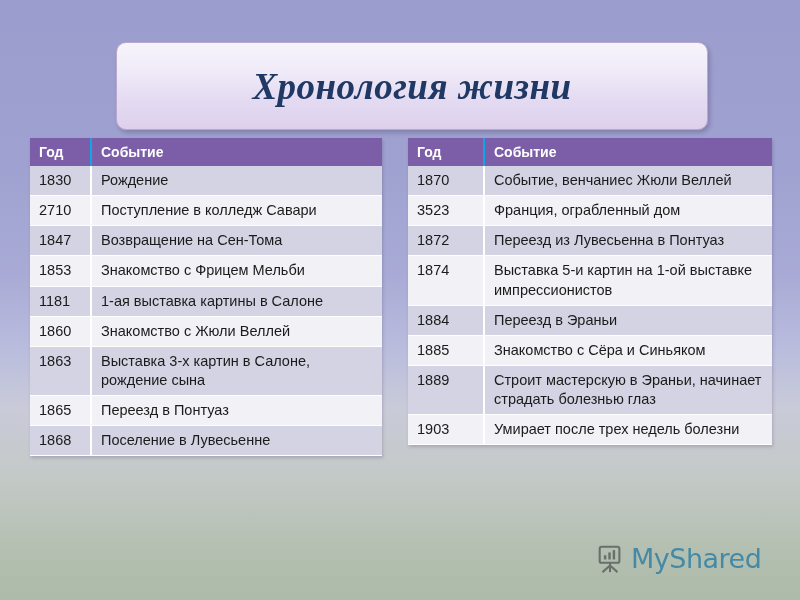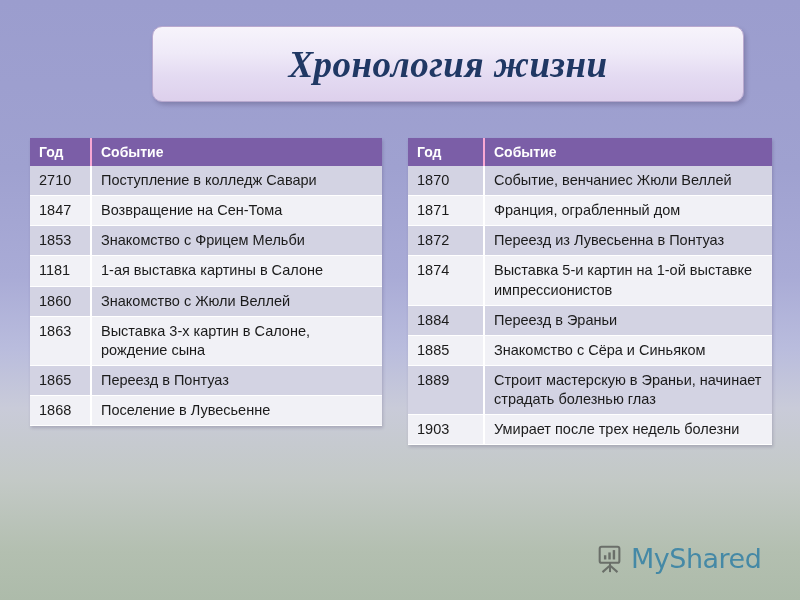--- a/index.html
+++ b/index.html
@@ -21,36 +21,35 @@
         #c9cbd9 68%,
         #c3c9c6 80%,
         #b3bfb0 92%,
         #adbbaa 100%);
   }
 
   
   .title-banner {
     position: absolute;
     left: 116px;
-    top: 26px;
+    top: 42px;
     width: 592px;
-    height: 76px;
+    height: 88px;
     box-sizing: border-box;
     border: 1px solid #b9a9cf;
     border-radius: 10px;
     background: linear-gradient(to bottom,
         #f7f4fb 0%,
         #efeaf8 35%,
         #e4dbf2 65%,
         #ddd0ec 100%);
     box-shadow: 2px 3px 4px rgba(60, 50, 90, 0.28);
     display: flex;
     align-items: center;
     justify-content: center;
-    margin-left: 36px;
   }
   .title-text {
     font-family: "Liberation Serif", "DejaVu Serif", serif;
     font-style: italic;
     font-weight: bold;
     font-size: 37px;
     color: #203864;
     letter-spacing: 0.5px;
     white-space: nowrap;
   }
@@ -67,21 +66,21 @@
   .tbl-left  { left: 30px;  top: 138px; width: 352px; }
   .tbl-right { left: 408px; top: 138px; width: 364px; }
 
   .tbl th {
     background: #7b5ea7;
     color: #ffffff;
     font-weight: bold;
     font-size: 14px;
     text-align: left;
     padding: 6px 8px 6px 9px;
-    border-right: 2px solid #f9a8d4;
+    border-right: 2px solid #0ea5e9;
     line-height: 1.15;
   }
   .tbl th:last-child { border-right: none; }
 
   .tbl td {
     padding: 5px 8px 5px 9px;
     border-right: 2px solid #ffffff;
     border-bottom: 1px solid #ffffff;
     line-height: 1.32;
     vertical-align: top;
@@ -125,20 +124,24 @@
     <col>
   </colgroup>
   <thead>
     <tr>
       <th>Год</th>
       <th>Событие</th>
     </tr>
   </thead>
   <tbody>
     <tr>
+      <td>1830</td>
+      <td>Рождение</td>
+    </tr>
+    <tr>
       <td>2710</td>
       <td>Поступление в колледж Савари</td>
     </tr>
     <tr>
       <td>1847</td>
       <td>Возвращение на Сен-Тома</td>
     </tr>
     <tr>
       <td>1853</td>
       <td>Знакомство с Фрицем Мельби</td>
@@ -176,21 +179,21 @@
       <th>Год</th>
       <th>Событие</th>
     </tr>
   </thead>
   <tbody>
     <tr>
       <td>1870</td>
       <td>Событие, венчаниес Жюли Веллей</td>
     </tr>
     <tr>
-      <td>1871</td>
+      <td>3523</td>
       <td>Франция, ограбленный дом</td>
     </tr>
     <tr>
       <td>1872</td>
       <td>Переезд из Лувесьенна в Понтуаз</td>
     </tr>
     <tr>
       <td>1874</td>
       <td>Выставка 5-и картин на 1-ой выставке импрессионистов</td>
     </tr>

